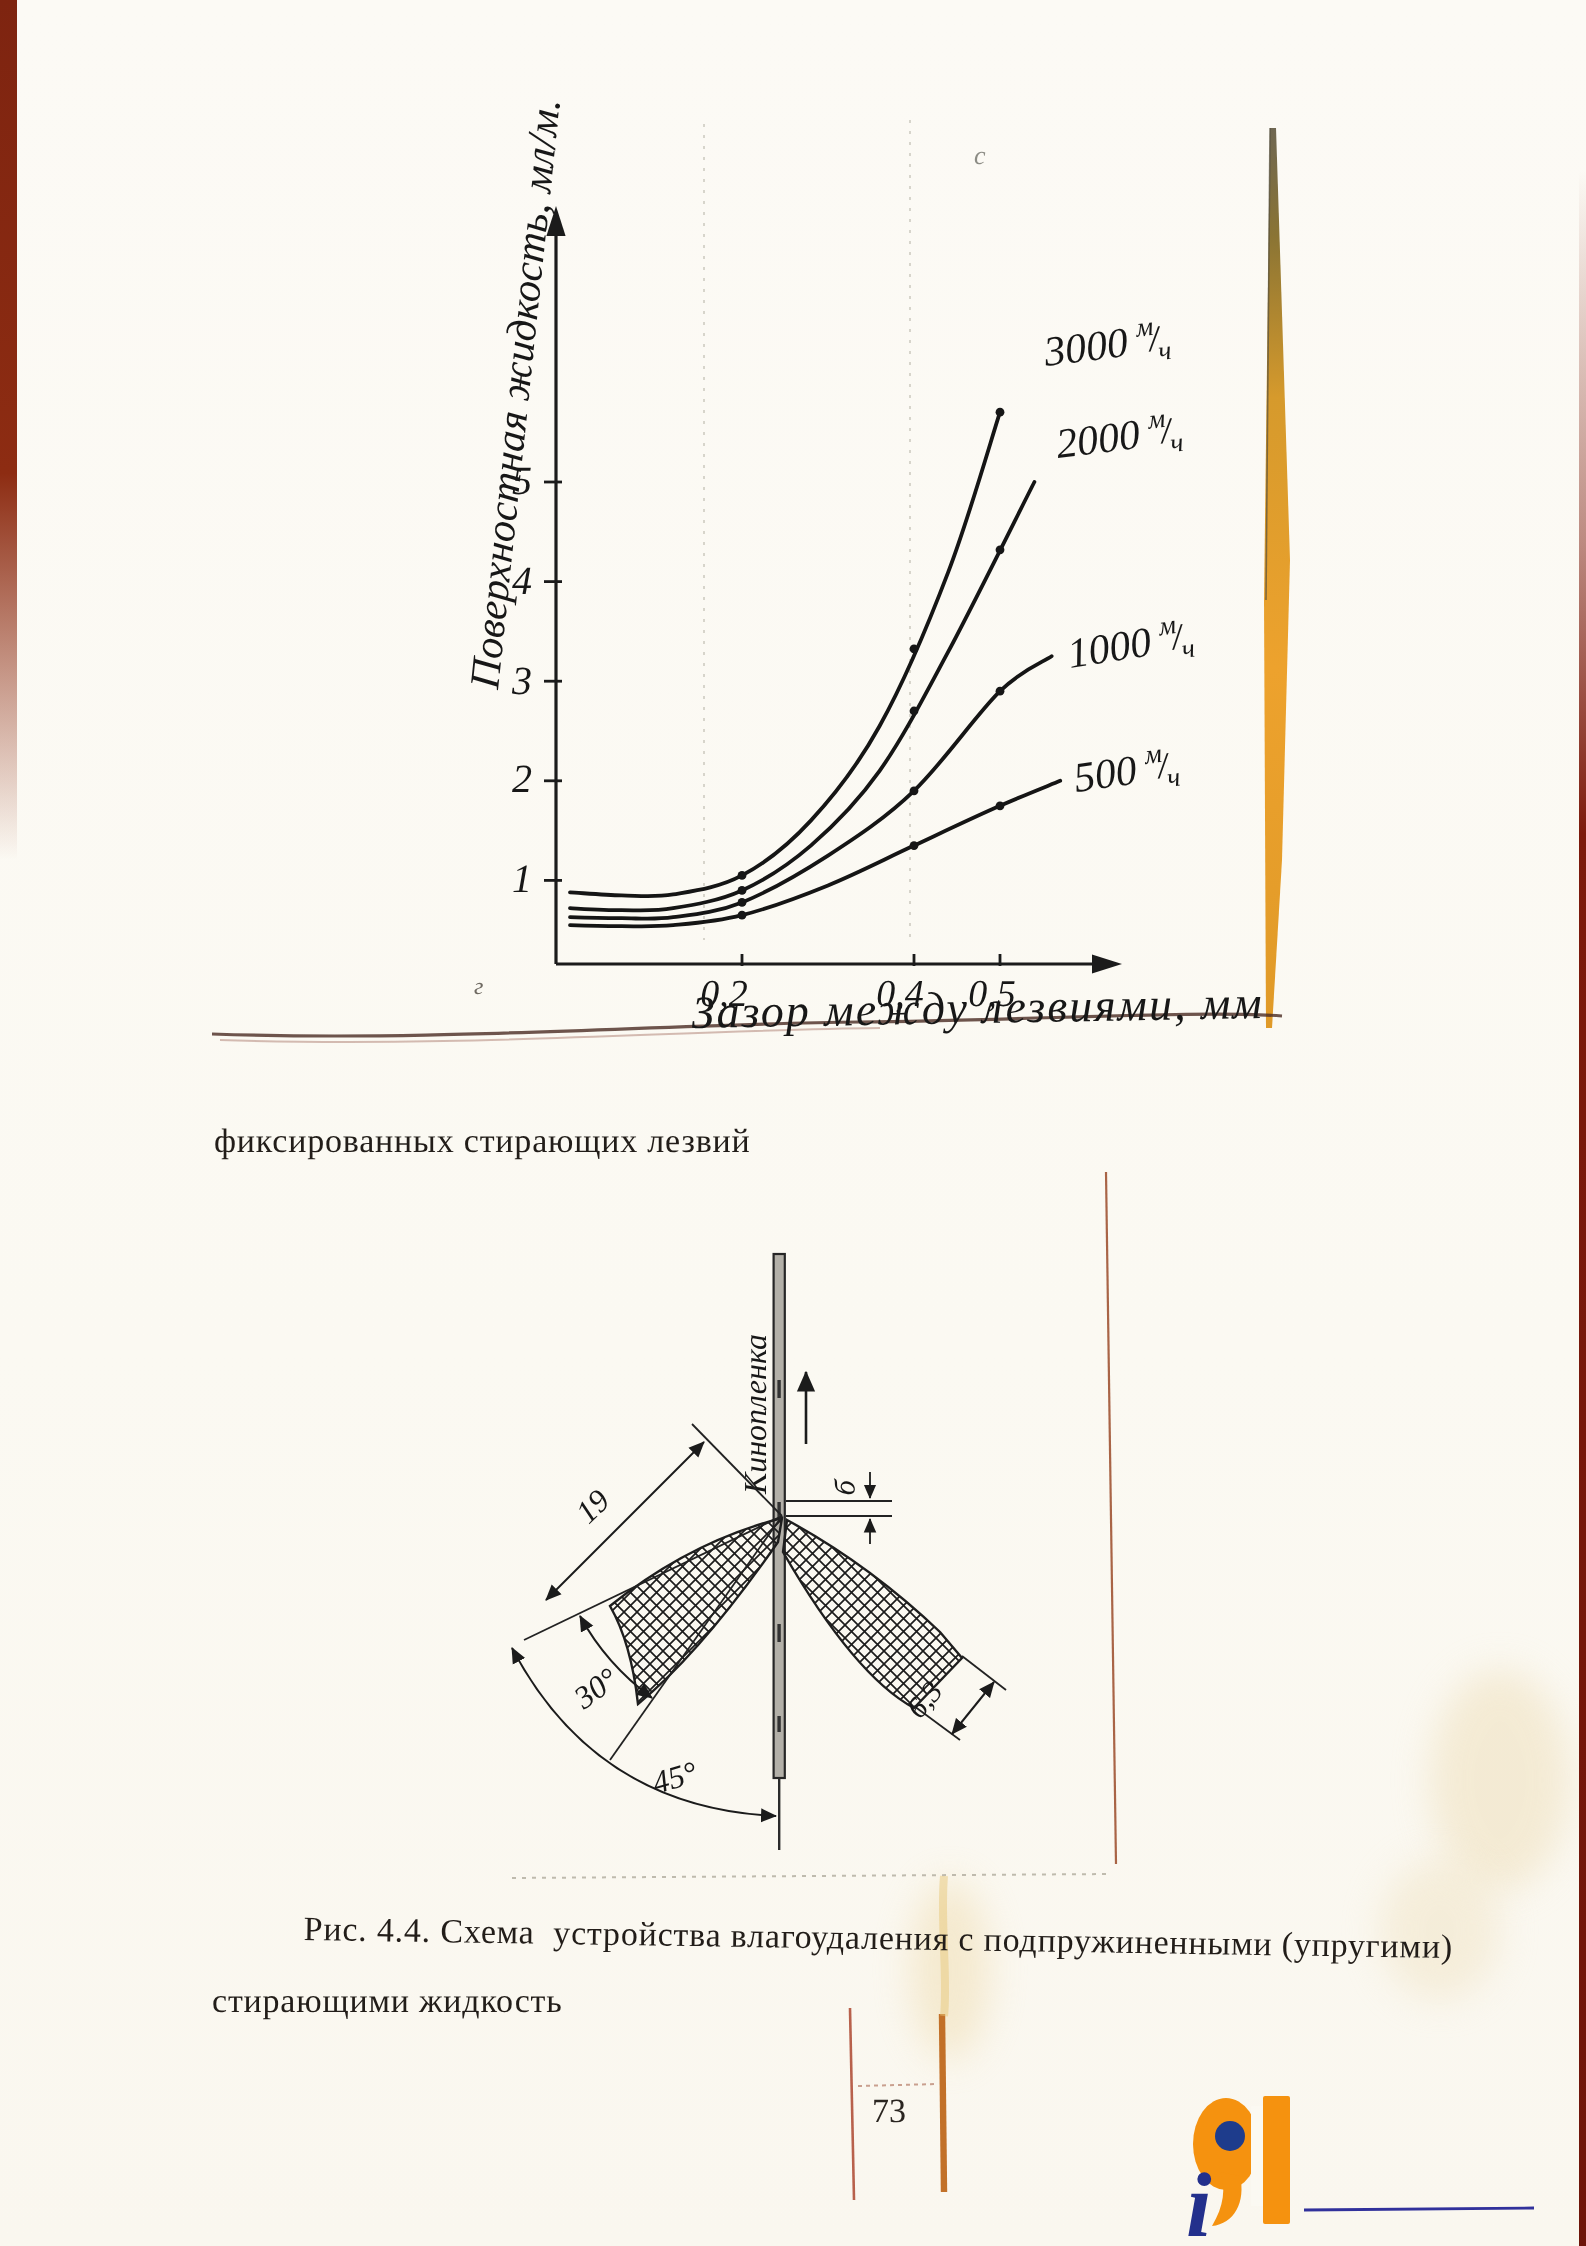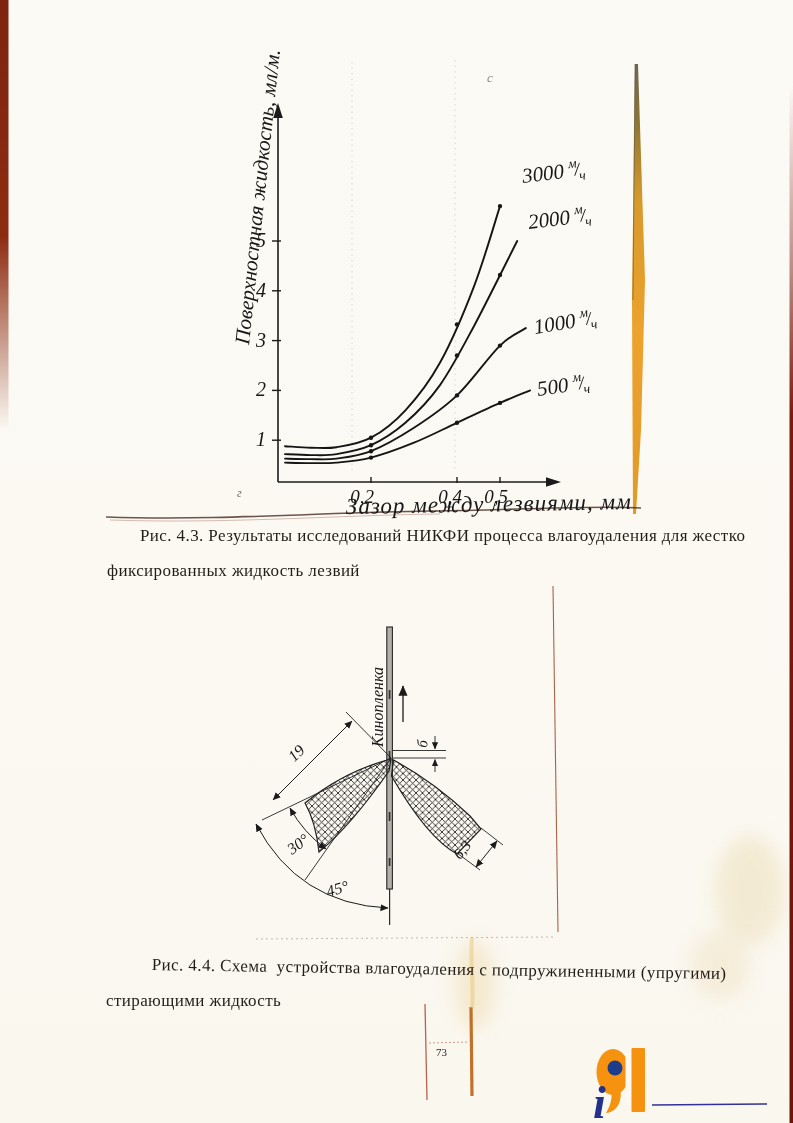--- a/index.html
+++ b/index.html
@@ -9,21 +9,21 @@
     overflow:hidden;
     font-family:"Liberation Serif","DejaVu Serif",serif;
     color:#201c18;
   }
   .art{position:absolute;left:0;top:0;width:793px;height:1123px;}
   .stain{position:absolute;border-radius:50%;filter:blur(9px);pointer-events:none;}
   .caption{
     position:absolute;font-size:17px;letter-spacing:0.4px;color:#221d19;
     white-space:pre;
   }
-  .pagenum{position:absolute;font-size:11px;color:#2a2520;}
+  .pagenum{position:absolute;font-size:17px;color:#2a2520;}
   
   text{fill:#171717;}
   .hw{font-family:"Liberation Serif","DejaVu Serif",serif;font-style:italic;}
   .tickv{font-size:20px;}
   .tickx{font-size:19px;}
   .axlab{font-size:21px;}
   .xlab{font-size:23px;letter-spacing:1px;}
   .cl-v{font-size:21px;}
   .cl-n,.cl-d{font-size:13.5px;}
   .cl-s{font-size:18px;}
@@ -204,19 +204,18 @@
       <ellipse cx="613" cy="1072" rx="16.5" ry="23" fill="#f5920f"></ellipse>
       <path d="M620,1088 C623,1101 617,1112 606,1113 C612,1103 613,1094 610,1086 Z" fill="#f5920f"></path>
       <rect x="625.5" y="1053" width="6" height="50" fill="#fbf9f2"></rect>
       <rect x="631.5" y="1048" width="13.5" height="64" rx="1" fill="#f5920f"></rect>
       <circle cx="615" cy="1068" r="7.5" fill="#1e3c8c"></circle>
       <text class="logo-i" x="593" y="1118">i</text>
       <line x1="652" y1="1105" x2="767" y2="1104" stroke="#31319b" stroke-width="1.4"></line>
     </g>
   </svg>
 
-  <div class="caption" style="left:140px;top:526px;">Рис. 4.3. Результаты исследований НИКФИ процесса влагоудаления для жестко</div>
-  <div class="caption" style="left:107px;top:561px;">фиксированных жидкость лезвий</div>
+  <div class="caption" style="left:107px;top:561px;">фиксированных стирающих лезвий</div>
   <div class="caption" style="left:152px;top:955px;transform:rotate(0.9deg);transform-origin:left top;">Рис. 4.4. Схема  устройства влагоудаления с подпружиненными (упругими)</div>
   <div class="caption" style="left:106px;top:991px;">стирающими жидкость</div>
   <div class="pagenum" style="left:436px;top:1046px;">73</div>
 
 </div>
 
 </body></html>

